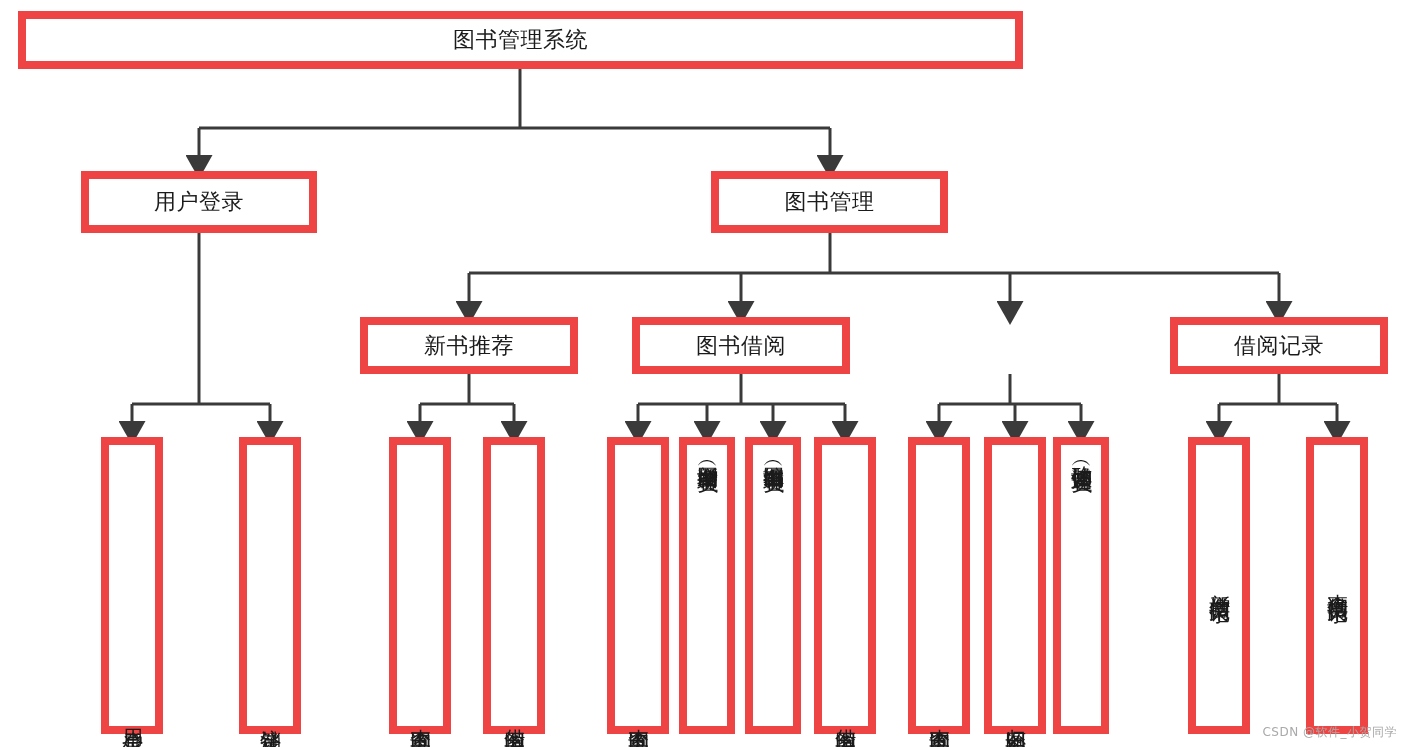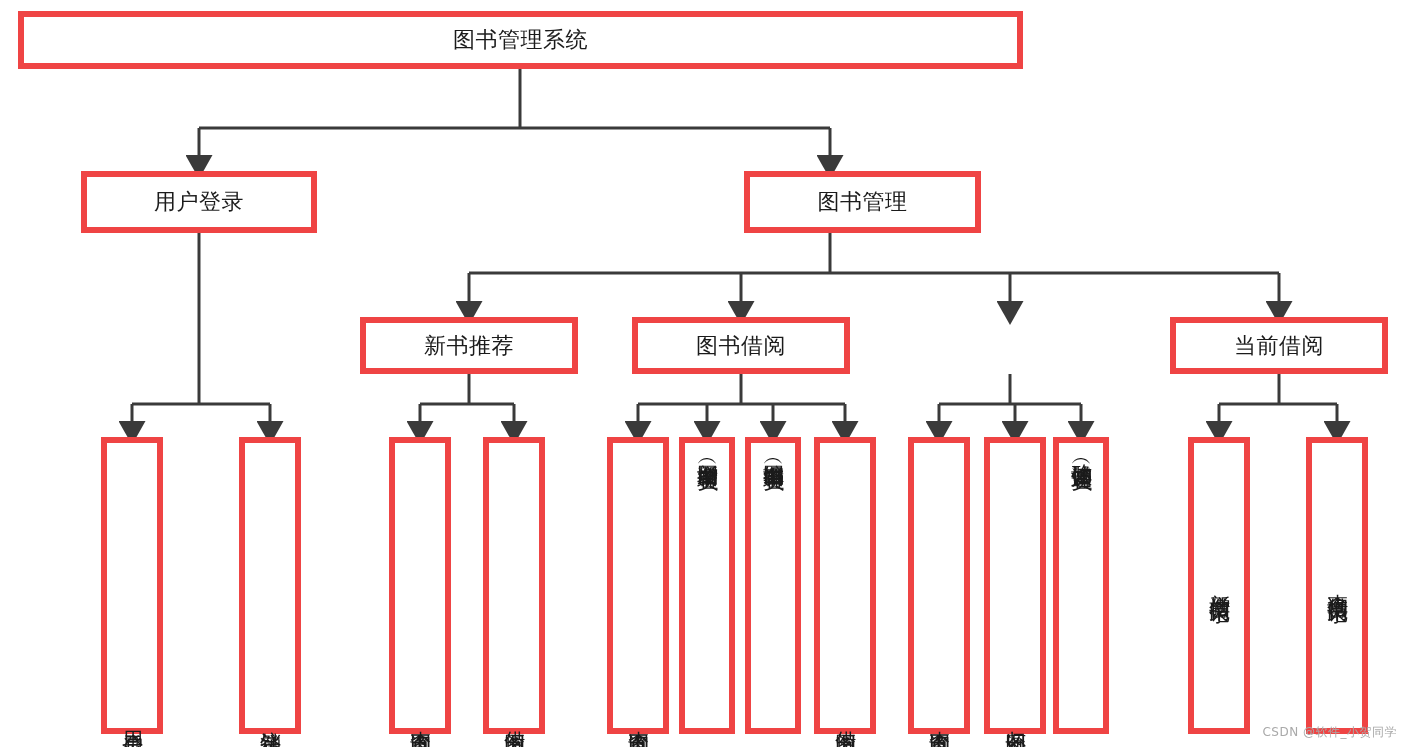--- a/index.html
+++ b/index.html
@@ -22,21 +22,21 @@
     position: absolute;
     left: 0;
     top: 0;
     width: 1405px;
     height: 747px;
     pointer-events: none;
   }
   .node {
     position: absolute;
     box-sizing: border-box;
-    border: 6px solid #ef4444;
+    border: 8px solid #ef4444;
     background: #ffffff;
     display: flex;
     align-items: center;
     justify-content: center;
     z-index: 2;
   }
   .node .label {
     font-size: 21px;
     line-height: 1.18;
     color: #1b1b1b;
@@ -131,32 +131,32 @@
     </g>
   </svg>
 
   <div class="node root" style="left:18px; top:11px; width:1005px; height:58px;">
     <span class="label">图书管理系统</span>
   </div>
 
   <div class="node level2" style="left:81px; top:171px; width:236px; height:62px;">
     <span class="label">用户登录</span>
   </div>
-  <div class="node level2" style="left:744px; top:171px; width:237px; height:62px;">
+  <div class="node level2" style="left:711px; top:171px; width:237px; height:62px;">
     <span class="label">图书管理</span>
   </div>
 
   <div class="node level3" style="left:360px; top:317px; width:218px; height:57px;">
     <span class="label">新书推荐</span>
   </div>
   <div class="node level3" style="left:632px; top:317px; width:218px; height:57px;">
     <span class="label">图书借阅</span>
   </div>
   <div class="node level3" style="left:1170px; top:317px; width:218px; height:57px;">
-    <span class="label">当前借阅</span>
+    <span class="label">借阅记录</span>
   </div>
 
   <div class="node vertical" style="left:101px; top:437px; width:62px; height:297px;">
     <span class="label">用户登录</span>
   </div>
   <div class="node vertical" style="left:239px; top:437px; width:62px; height:297px;">
     <span class="label">注销登录</span>
   </div>
 
   <div class="node vertical" style="left:389px; top:437px; width:62px; height:297px;">

